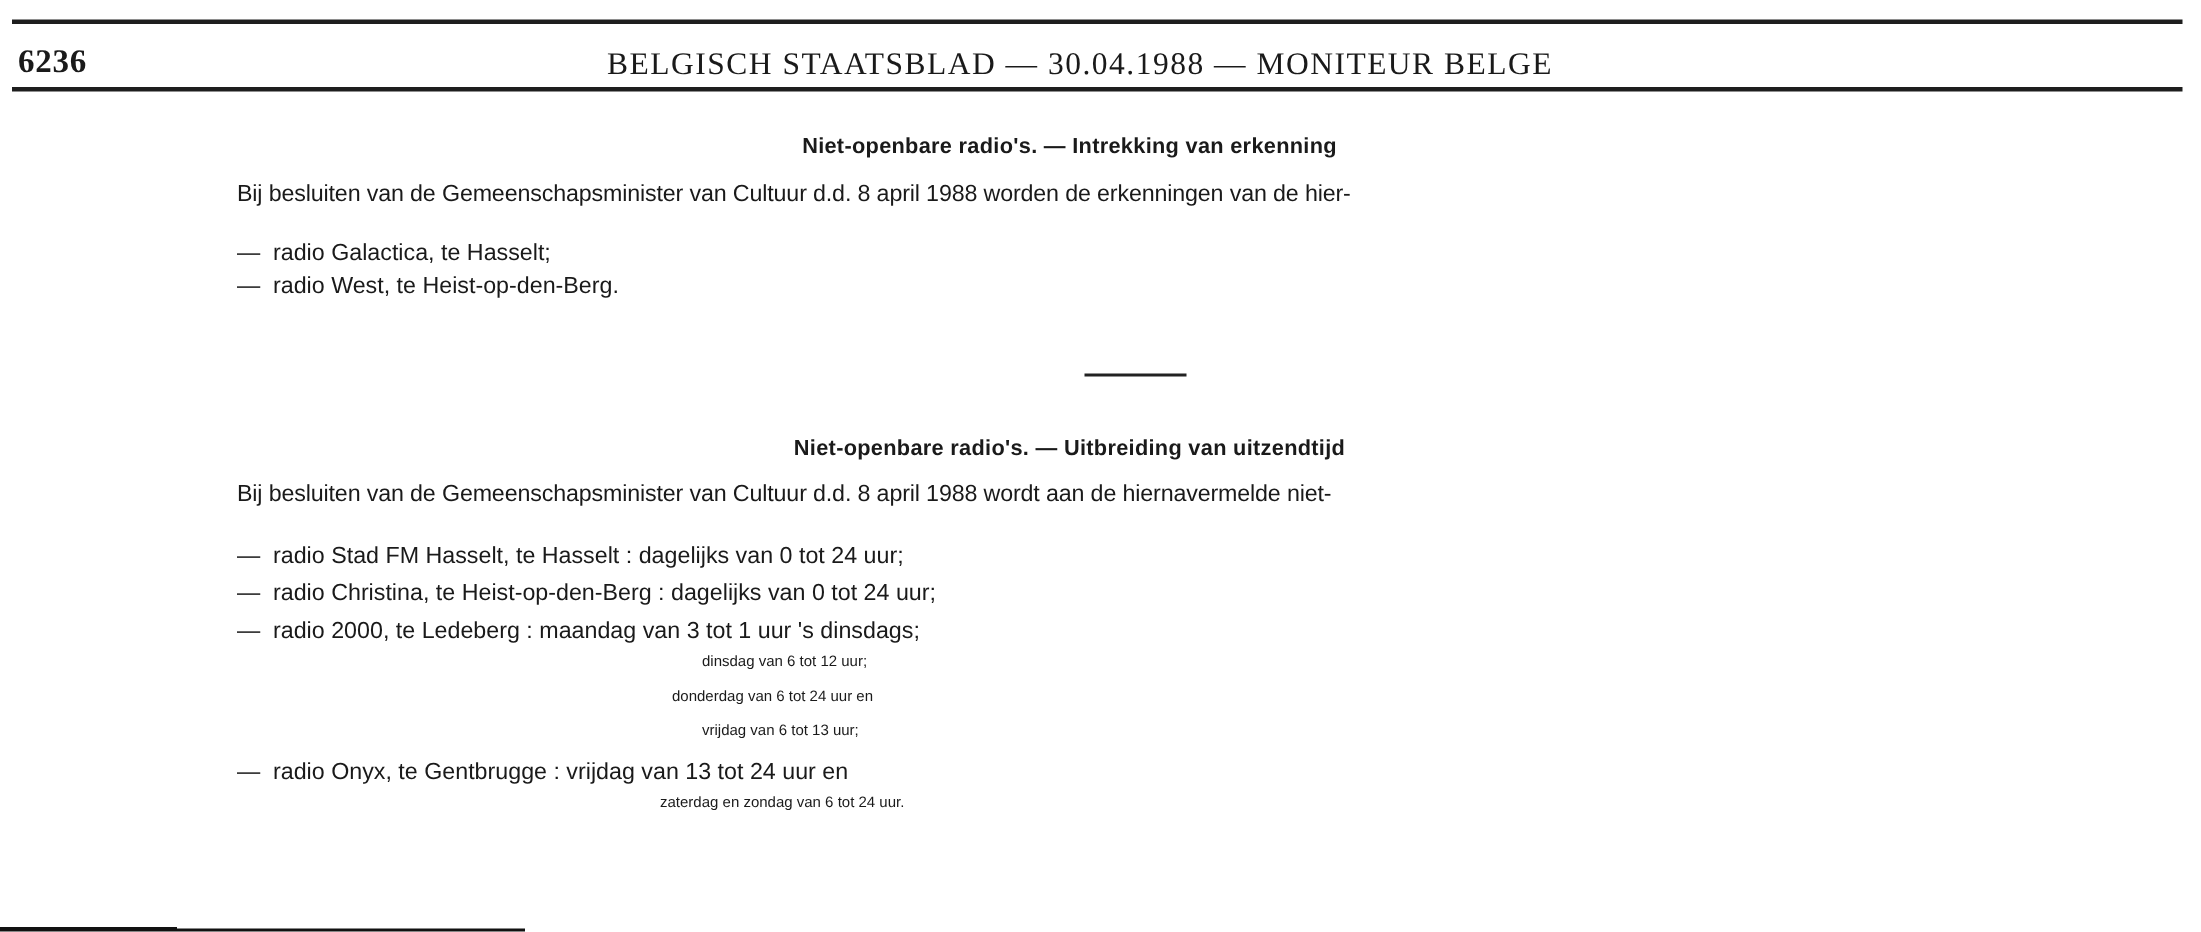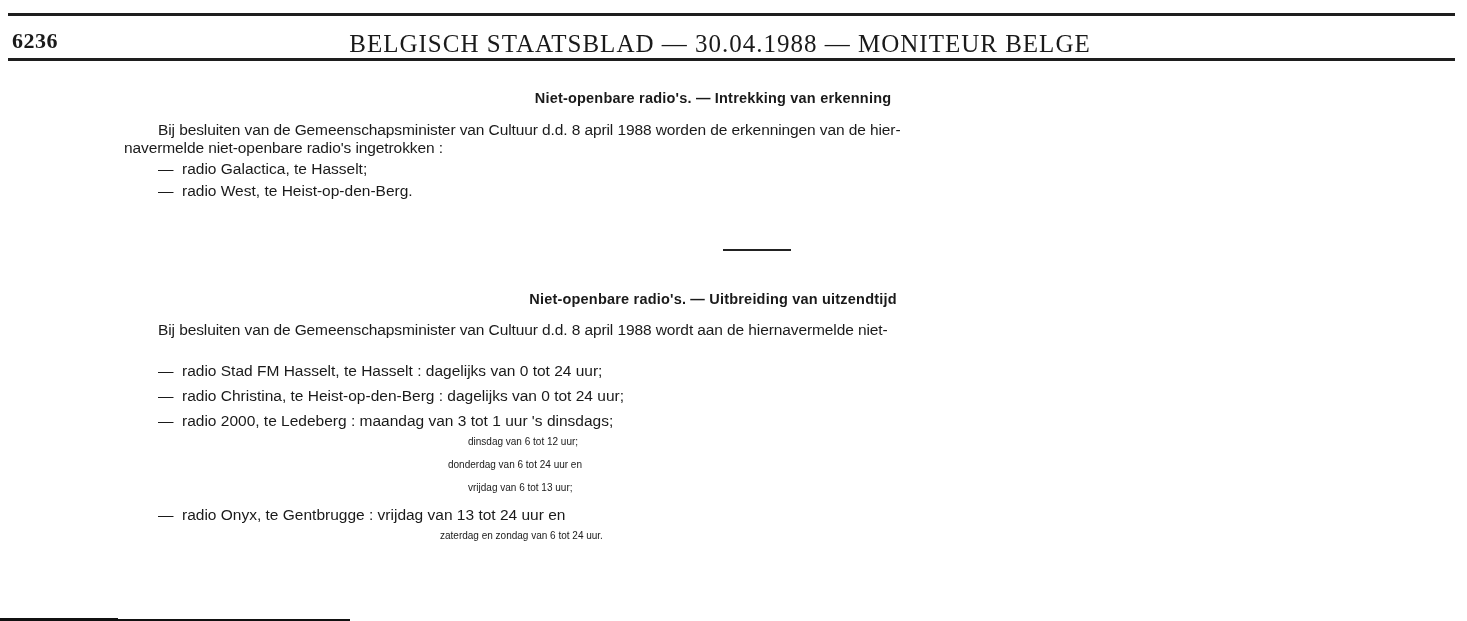--- a/index.html
+++ b/index.html
@@ -10,21 +10,21 @@
   }
   .rule { position: absolute; background: #1e1e1e; }
   .rule.top { left: 8px; top: 13px; width: 1447px; height: 3px; }
   .rule.bottom { left: 8px; top: 58px; width: 1447px; height: 3px; }
   .page-number {
     position: absolute; left: 12px; top: 28px;
     font-size: 22px; font-weight: bold; letter-spacing: 0.5px;
   }
   .masthead {
     position: absolute; left: 270px; width: 900px; top: 30px;
-    text-align: center; font-size: 25px; letter-spacing: 1px;
+    text-align: center; font-size: 21px; letter-spacing: 1px;
   }
   .sans { font-family: "Liberation Sans", "DejaVu Sans", sans-serif; }
   .heading {
     position: absolute; left: 0; width: 1426px; text-align: center;
     font-weight: bold; font-size: 14.5px; letter-spacing: 0.2px;
   }
   .para {
     position: absolute; left: 124px; width: 1290px;
     font-size: 15.5px; line-height: 18px; letter-spacing: -0.1px;
   }
@@ -43,21 +43,20 @@
 <body>
 
 <div class="rule top"></div>
 <div class="page-number">6236</div>
 <div class="masthead">BELGISCH STAATSBLAD — 30.04.1988 — MONITEUR BELGE</div>
 <div class="rule bottom"></div>
 
 <div class="heading sans" style="top:90px;">Niet-openbare radio's. — Intrekking van erkenning</div>
 <div class="para sans" style="top:121px;">
   <span class="line first">Bij besluiten van de Gemeenschapsminister van Cultuur d.d. 8 april 1988 worden de erkenningen van de hier-</span>
-  <span class="line">navermelde niet-openbare radio's ingetrokken :</span>
 </div>
 <div class="item sans" style="top:160px;">
   <span class="dash">—</span><span>radio Galactica, te Hasselt;</span>
 </div>
 <div class="item sans" style="top:182px;">
   <span class="dash">—</span><span>radio West, te Heist-op-den-Berg.</span>
 </div>
 
 <div class="separator"></div>
 

